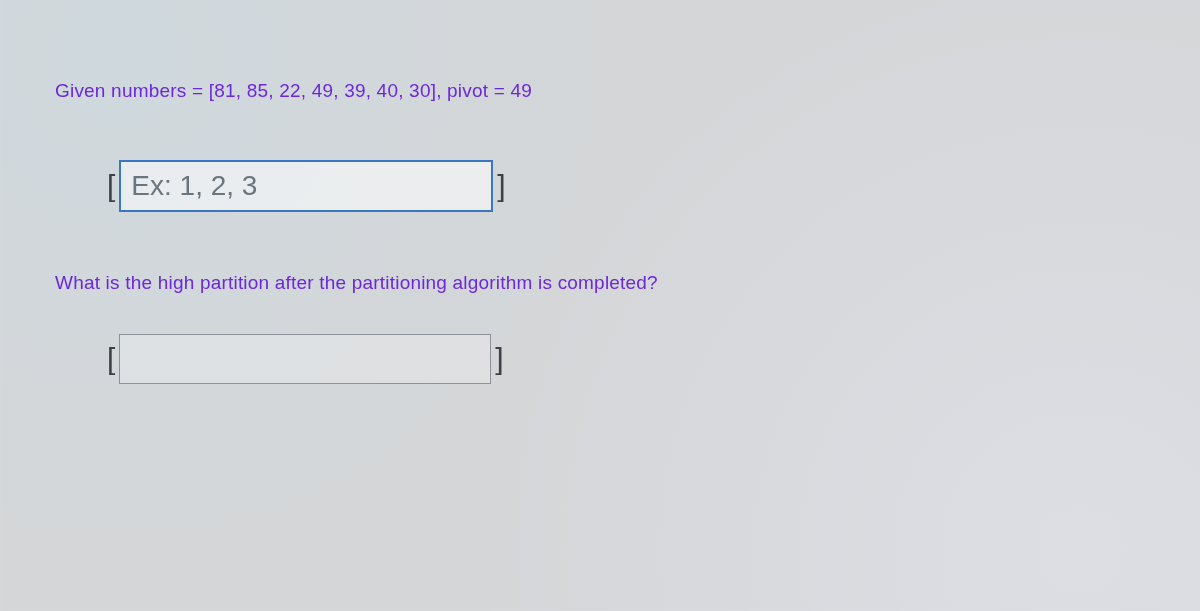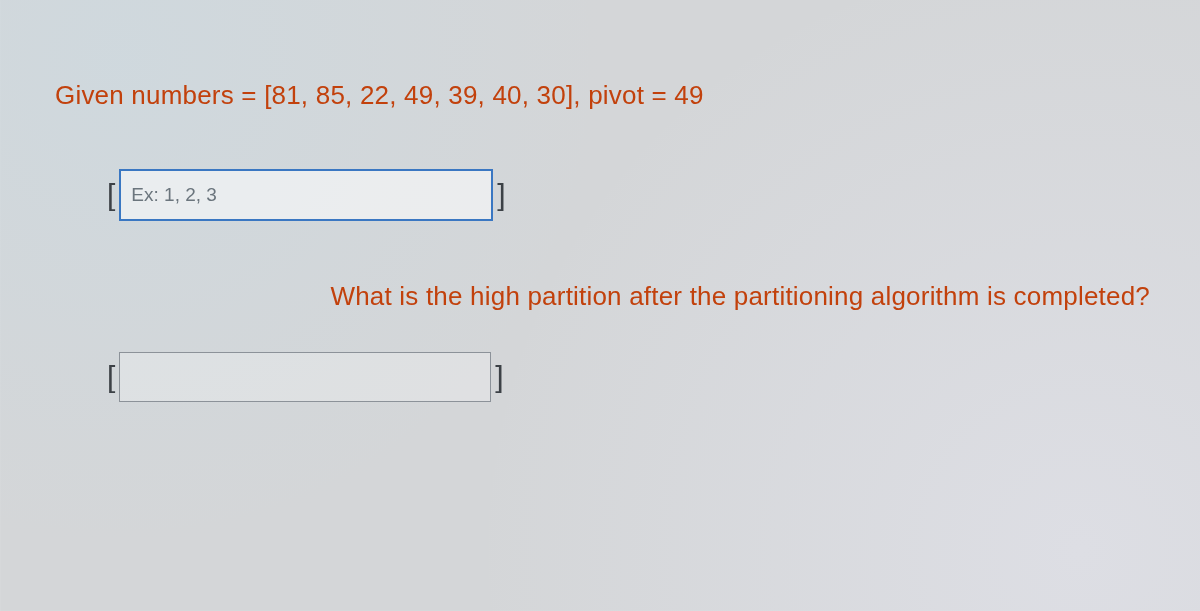--- a/index.html
+++ b/index.html
@@ -16,46 +16,45 @@
       radial-gradient(circle at 90% 90%, rgba(230,230,240,0.5) 0%, transparent 50%),
       linear-gradient(90deg, rgba(255,255,255,0.05) 0, rgba(255,255,255,0.05) 1px, transparent 1px, transparent 6px),
       linear-gradient(0deg, rgba(255,255,255,0.05) 0, rgba(255,255,255,0.05) 1px, transparent 1px, transparent 6px);
     font-family: Arial, Helvetica, sans-serif;
     color: #3a3f44;
   }
   .content {
     padding: 80px 50px 40px 55px;
   }
   .line {
-    font-size: 26px;
+    font-size: 19px;
     letter-spacing: 0.2px;
-    color: #c2410c;
+    color: #6d28d9;
     margin-bottom: 58px;
   }
   .q2 {
     margin-top: 20px;
     margin-bottom: 40px;
-    text-align: right;
   }
   .input-row {
     display: flex;
     align-items: center;
     margin-left: 48px;
     margin-bottom: 60px;
     font-size: 30px;
     color: #3c4146;
   }
   .bracket {
     font-size: 30px;
     color: #3c4146;
     padding: 0 4px;
   }
   input.answer {
     font-family: Arial, Helvetica, sans-serif;
-    font-size: 19px;
+    font-size: 28px;
     color: #6b757d;
     height: 44px;
     width: 350px;
     padding: 2px 10px;
     background: rgba(255,255,255,0.25);
     border: 1px solid #8c9299;
     outline: none;
   }
   input.answer::placeholder {
     color: #6b757d;

